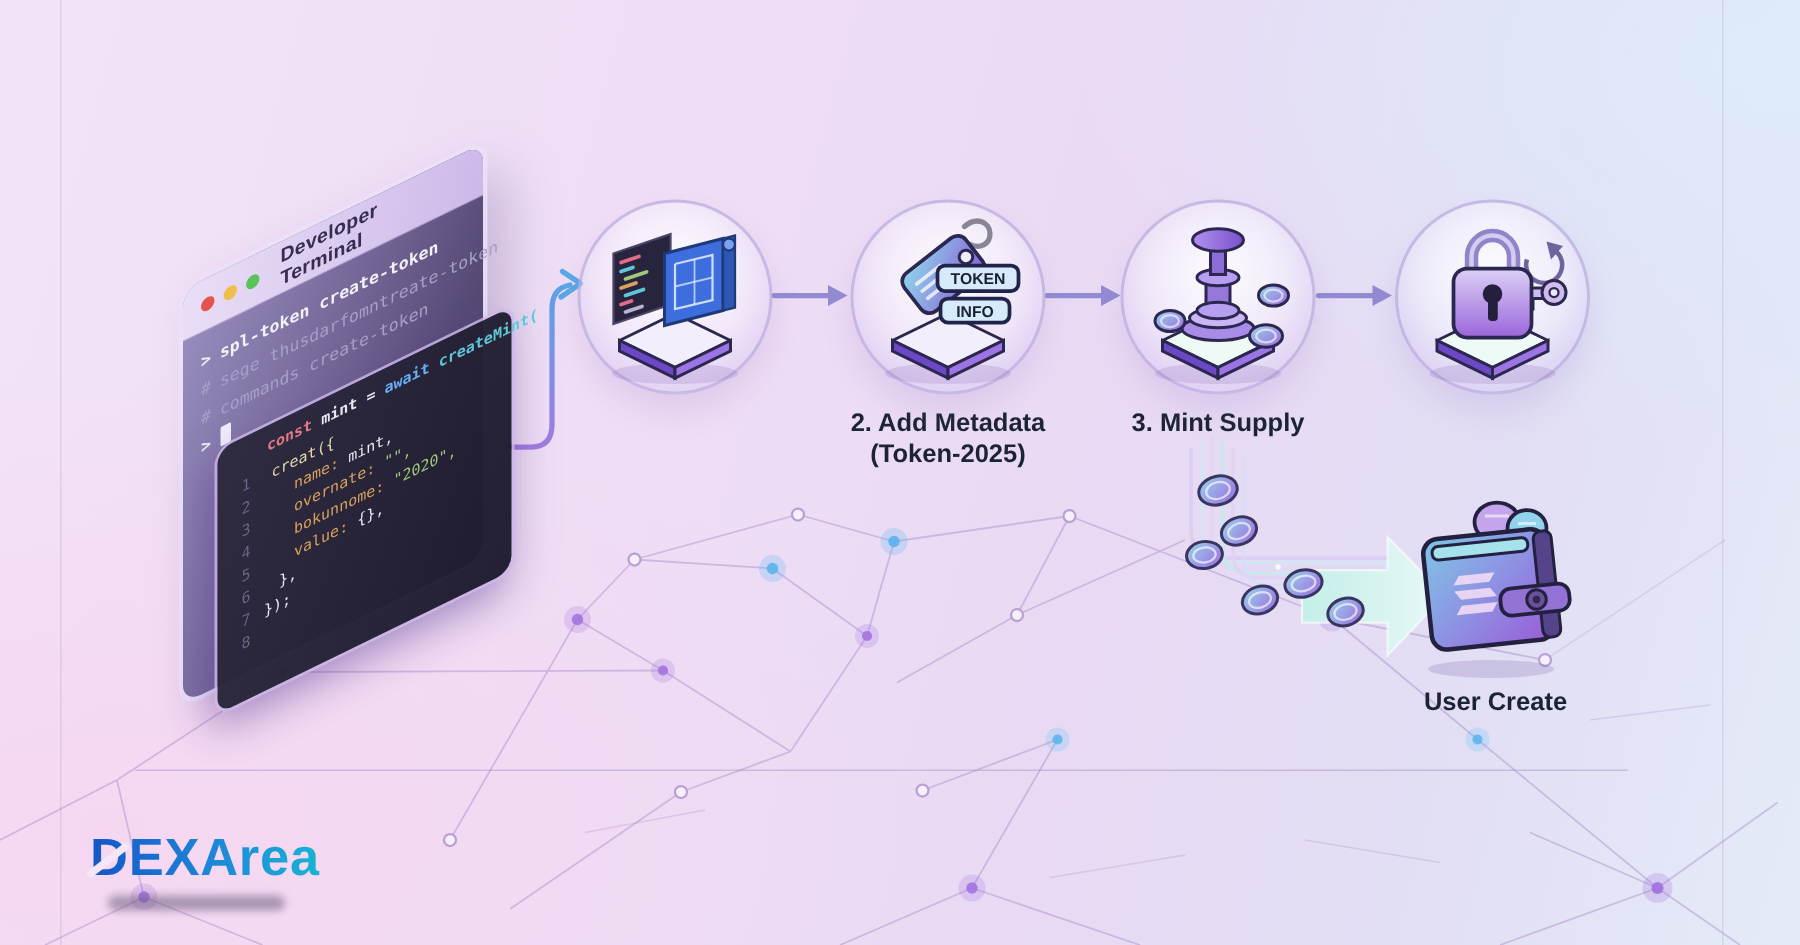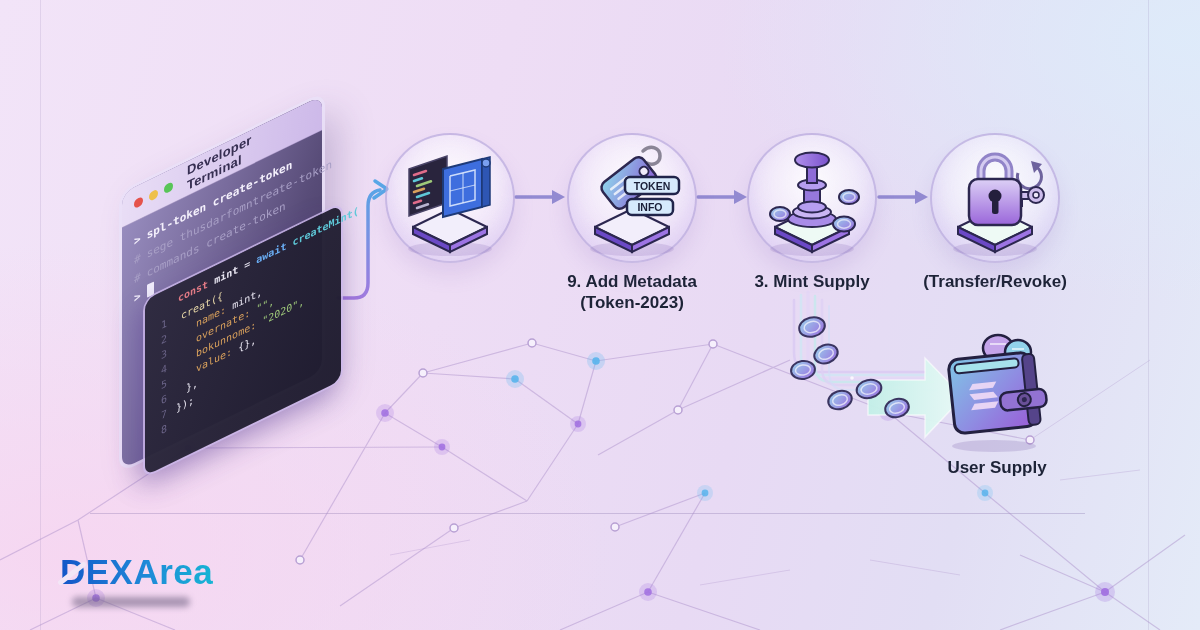--- a/index.html
+++ b/index.html
@@ -369,22 +369,22 @@
           <rect x="56" y="42" width="54" height="17" rx="5" fill="#d6eafc" stroke="#20244a" stroke-width="2.5"></rect>
           <text class="pill-text" x="83" y="54.5" font-size="10.5" text-anchor="middle">TOKEN</text>
         </g>
         <g>
           <rect x="58" y="64" width="46" height="16" rx="5" fill="#d6eafc" stroke="#20244a" stroke-width="2.5"></rect>
           <text class="pill-text" x="81" y="76" font-size="10.5" text-anchor="middle">INFO</text>
         </g>
       </svg>
     </div>
     <div class="step-label">
-      <div>9. Add Metadata</div>
-        <div>(Token-2023)</div>
+      <div>2. Add Metadata</div>
+        <div>(Token-2025)</div>
     </div>
   </div>
 
   <div class="step" style="left:722px">
     <div class="step-circle">
       <svg width="126" height="126" viewBox="0 0 126 126">
         <defs>
           <linearGradient id="capGrad" x1="0" y1="0" x2="1" y2="0">
             <stop offset="0" stop-color="#b090ec"></stop>
               <stop offset="1" stop-color="#7a52cc"></stop>
@@ -452,21 +452,20 @@
           <rect x="85" y="64" width="5" height="7" fill="#cdbcec" stroke="#2c2750" stroke-width="2"></rect>
           <circle cx="104" cy="60" r="8" fill="#cdbcec" stroke="#2c2750" stroke-width="2"></circle>
           <circle cx="104" cy="60" r="3" fill="#ece6f8" stroke="#2c2750" stroke-width="1.5"></circle>
         </g>
         <rect x="37" y="44" width="52" height="46" rx="9" fill="url(#lockGrad)" stroke="#2c2750" stroke-width="2.5"></rect>
         <circle cx="63" cy="61" r="6.5" fill="#241f3c"></circle>
         <rect x="60" y="65" width="6.5" height="14" rx="2.5" fill="#241f3c"></rect>
       </svg>
     </div>
     <div class="step-label">
-        <div>(Transfer/Revoke)</div>
     </div>
   </div>
 
   <svg class="layer" style="left:942px;top:328px;z-index:5" width="110" height="128" viewBox="0 0 110 128">
     <defs>
       <linearGradient id="walGrad" x1="0" y1="0" x2="1" y2="1">
         <stop offset="0" stop-color="#7fc6e6"></stop>
           <stop offset=".55" stop-color="#8f8ce2"></stop>
           <stop offset="1" stop-color="#9a5ad6"></stop>
       </linearGradient>
@@ -485,19 +484,19 @@
       <g fill="#ecd8f6" opacity=".95">
         <polygon points="32,54 56,54 52,60 28,60"></polygon>
         <polygon points="28,64 52,64 56,70 32,70"></polygon>
         <polygon points="32,74 56,74 52,80 28,80"></polygon>
       </g>
       <rect x="58" y="66" width="46" height="18" rx="7" fill="#9272d2" stroke="#232040" stroke-width="2.5"></rect>
       <circle cx="82" cy="75" r="6.5" fill="#6a5098" stroke="#232040" stroke-width="2"></circle>
       <circle cx="82" cy="75" r="2.5" fill="#2e2752"></circle>
     </g>
   </svg>
-  <div class="wallet-label">User Supply</div>
+  <div class="wallet-label">User Create</div>
 
   <div class="brand">DEXArea</div>
   <div class="brand-slash"></div>
   <div class="brand-shadow"></div>
 
 </div>
 
 </body></html>

